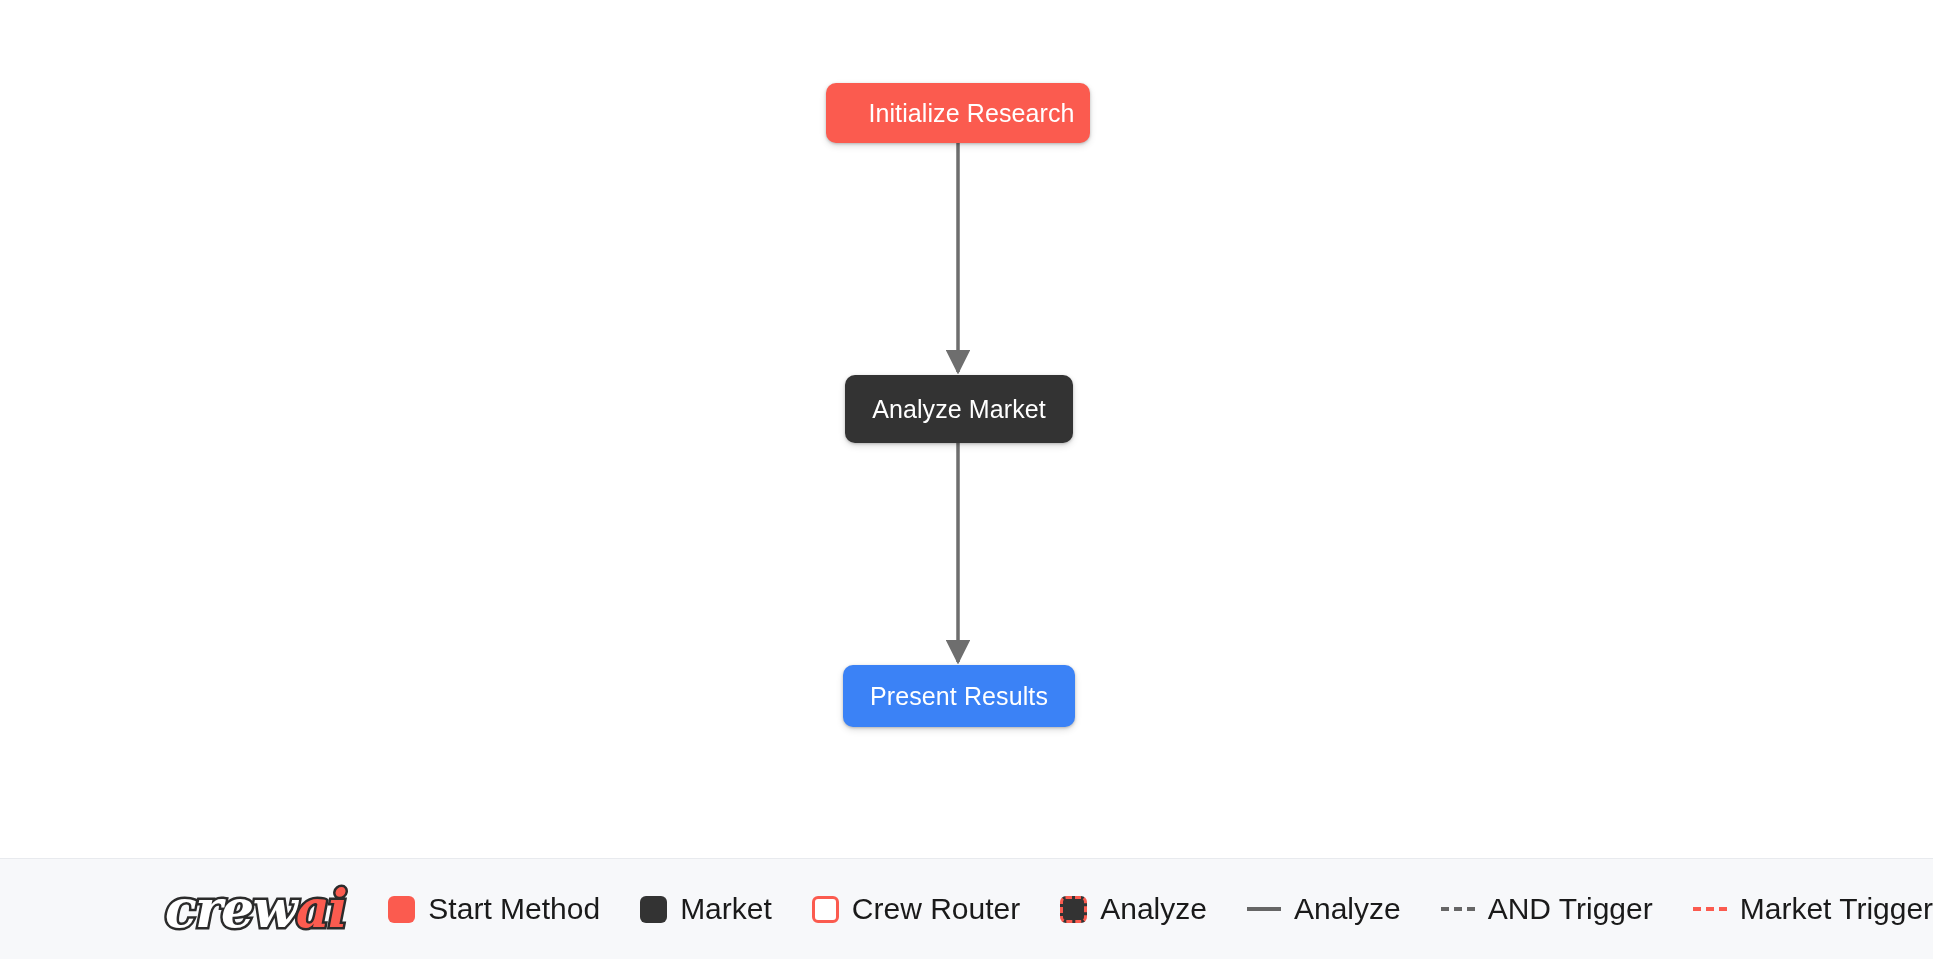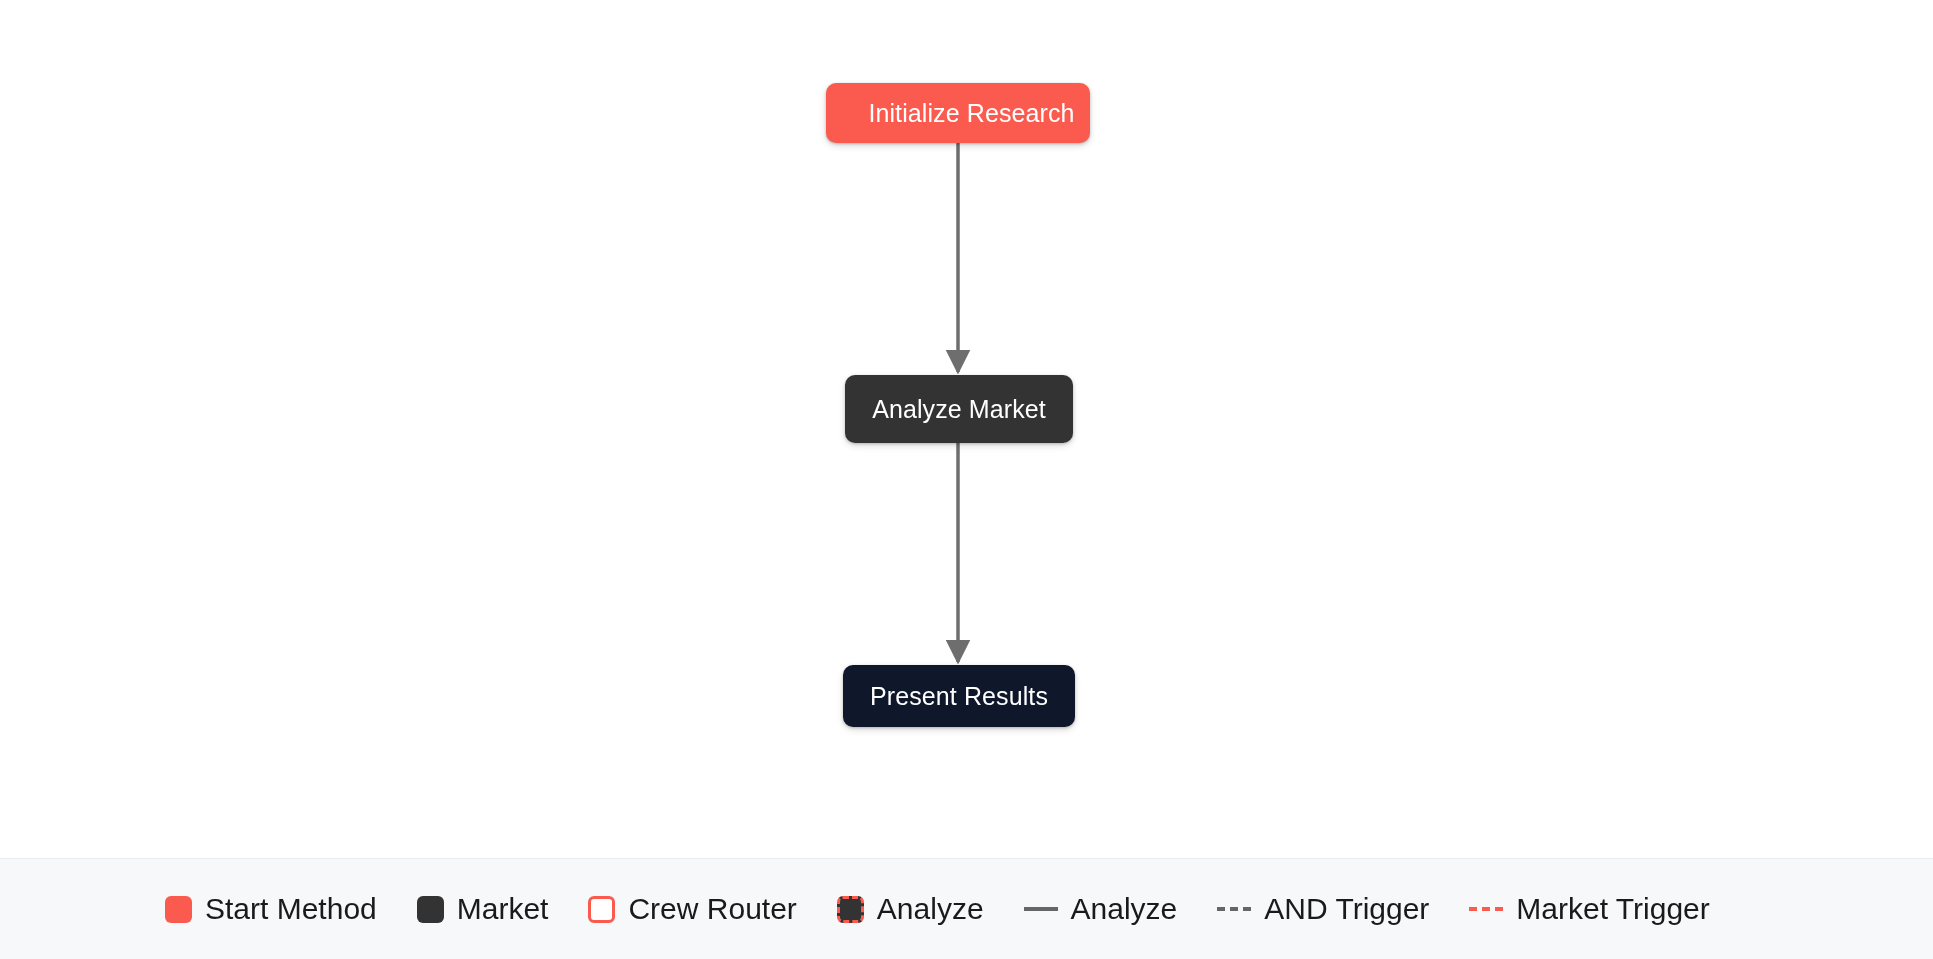--- a/index.html
+++ b/index.html
@@ -151,28 +151,32 @@
     </svg>
 
     <div class="node" style="left:826px; top:83px; width:264px; height:60px; background:#fb5b4f;padding-left:27px;">
       <span class="node-label">Initialize Research</span>
     </div>
 
     <div class="node" style="left:845px; top:375px; width:228px; height:68px; background:#333333;">
       <span class="node-label">Analyze Market</span>
     </div>
 
-    <div class="node" style="left:843px; top:665px; width:232px; height:62px; background:#0f172a;">
+    <div class="node" style="left:843px; top:665px; width:232px; height:62px; background:#3b82f6;">
       <span class="node-label">Present Results</span>
     </div>
 
   </div>
 
   <div id="legend-bar">
 
+    <div id="brand-logo">
+      <span class="logo-text logo-crew">crew</span>
+        <span class="logo-text logo-ai">ai</span>
+    </div>
 
     <div id="legend-items">
 
       <div class="legend-item">
         <span class="swatch swatch-start"></span>
         <span class="legend-label">Start Method</span>
       </div>
 
       <div class="legend-item">
         <span class="swatch swatch-method"></span>

